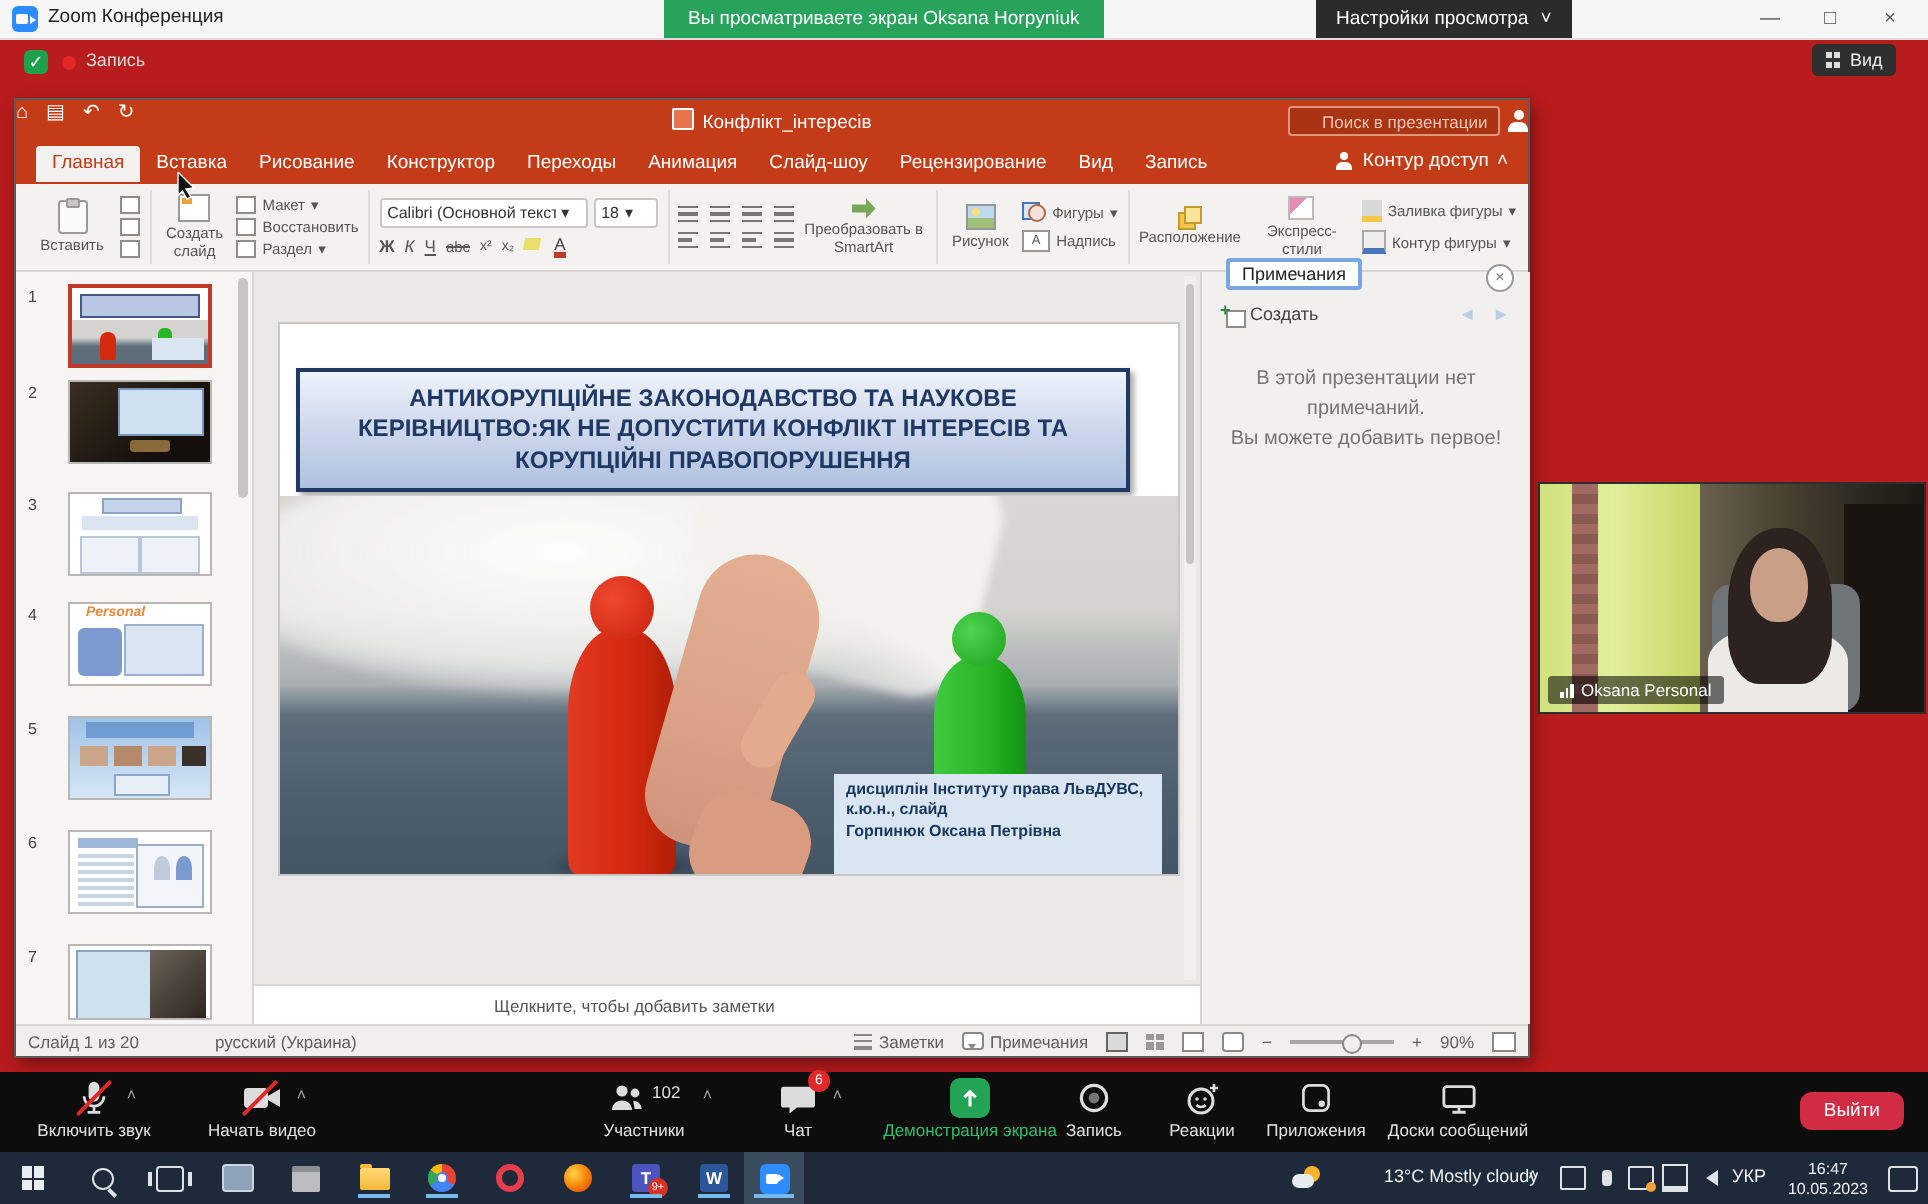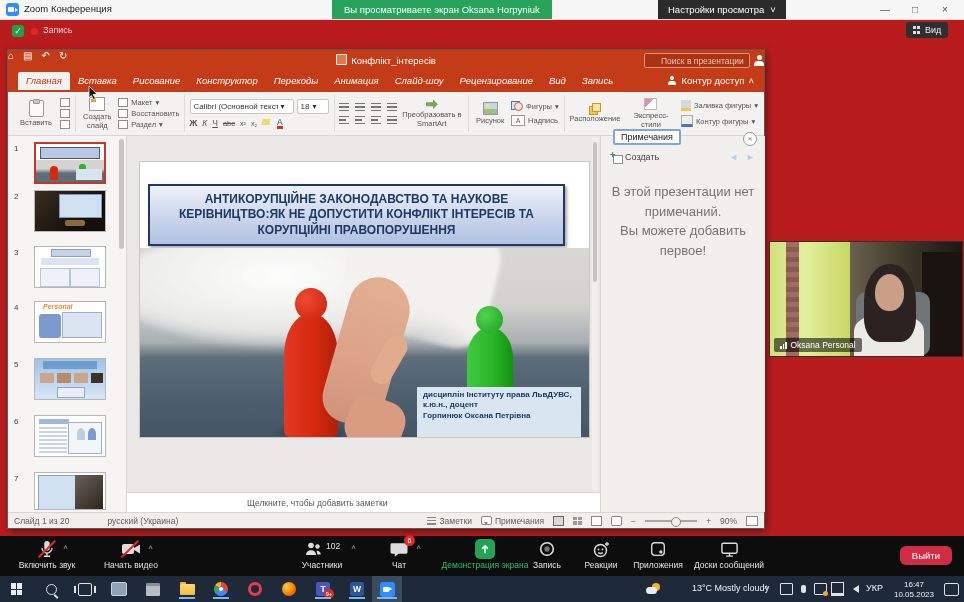--- a/index.html
+++ b/index.html
@@ -34,21 +34,21 @@
   .doc-center{left:0;top:4px;width:756px;text-align:center;font-size:9.5px;color:#fff;pointer-events:none;}
   .docico{display:inline-block;width:9px;height:9px;background:#e8734f;border:1px solid #fff;border-radius:1px;margin-right:4px;vertical-align:-1px;}
   .ppt-search{left:636px;top:3px;width:106px;height:15px;background:#a93312;border:1px solid #df967f;border-radius:2px;color:#f6d2c5;font-size:8.5px;padding:0 4px 0 16px;box-sizing:border-box;font-family:"Liberation Sans",sans-serif;outline:none;}
   .ppt-search::placeholder{color:#f0c4b4;}
   .mag{left:641px;top:6px;width:6px;height:6px;border:1.3px solid #f3cdbf;border-radius:50%;}
   .mag i{position:absolute;left:5px;top:6px;width:4px;height:1.3px;background:#f3cdbf;transform:rotate(45deg);}
   .avatar-ico{left:746px;top:5px;width:10px;height:10px;}
   .avatar-ico b{position:absolute;left:2.5px;top:0;width:5px;height:5px;background:#fff;border-radius:50%;}
   .avatar-ico u{position:absolute;left:0;top:5.5px;width:10px;height:5px;background:#fff;border-radius:4px 4px 0 0;}
 
-  .ppt-tabs{left:0;top:22px;width:756px;height:20px;background:#c43b17;display:flex;align-items:flex-start;padding-left:10px;box-sizing:border-box;font-style:italic;}
+  .ppt-tabs{left:0;top:22px;width:756px;height:20px;background:#c43b17;display:flex;align-items:center;padding-left:10px;box-sizing:border-box;}
   .tab{color:#fff;font-size:9.5px;padding:3px 8px 4px;cursor:default;}
   .tab.active{background:#f3f2f1;color:#c43b17;border-radius:2px 2px 0 0;}
   .share-btn{position:absolute;right:10px;top:25px;color:#fff;font-size:9.5px;display:flex;align-items:center;gap:4px;}
   .pplus{width:9px;height:9px;position:relative;}
   .pplus b{position:absolute;left:2px;top:0;width:4px;height:4px;background:#fff;border-radius:50%;}
   .pplus u{position:absolute;left:0;top:4.5px;width:8px;height:4px;background:#fff;border-radius:3px 3px 0 0;}
   .cursor{left:80px;top:36px;width:11px;height:14px;z-index:60;}
 
   .ribbon{left:0;top:42px;width:756px;height:44px;background:#f3f2f1;border-bottom:1px solid #d8d6d4;display:flex;align-items:stretch;padding:2px 2px 2px 4px;box-sizing:border-box;font-size:7.5px;color:#555;}
   .rgroup{display:flex;align-items:center;padding:0 4px;gap:4px;}
@@ -116,21 +116,21 @@
   .notes{left:119px;top:356px;width:473px;height:20px;background:#fff;border-top:1px solid #d8d6d4;font-size:8.5px;color:#555;display:flex;align-items:center;padding-left:120px;box-sizing:border-box;}
 
   .cpanel{left:592px;top:0;width:164px;height:376px;background:#f1f0ef;border-left:1px solid #d8d6d4;}
   .cp-title{left:12px;top:-7px;background:#fff;border:2px solid #7aa7e0;border-radius:2px;padding:1px 6px;font-size:9px;color:#222;}
   .cp-close{right:8px;top:-4px;width:12px;height:12px;border:1px solid #999;border-radius:50%;color:#777;font-size:8px;line-height:11px;text-align:center;background:#fdfdfd;}
   .cp-new{left:10px;top:16px;display:flex;align-items:center;gap:4px;font-size:9px;color:#444;}
   .plusico{width:10px;height:9px;position:relative;}
   .plusico b{position:absolute;left:2px;top:2px;width:8px;height:7px;border:1px solid #8d8d8d;background:#fff;}
   .plusico u{position:absolute;left:-1px;top:-2px;color:#2c8a4b;font-size:9px;font-weight:bold;text-decoration:none;line-height:9px;}
   .cp-nav{right:10px;top:16px;display:flex;gap:8px;color:#b9cde4;font-size:9px;}
-  .cp-msg{left:0;top:46px;width:164px;text-align:center;font-size:13px;color:#767472;line-height:1.5;}
+  .cp-msg{left:0;top:46px;width:164px;text-align:center;font-size:10px;color:#767472;line-height:1.5;}
 
   .pstatus{left:0;top:462px;width:756px;height:16px;background:#f0efee;border-top:1px solid #d8d6d4;display:flex;align-items:center;font-size:8.5px;color:#605e5c;box-sizing:border-box;padding:0 6px;}
   .ps-right{margin-left:auto;display:flex;align-items:center;gap:9px;}
   .micoA{width:9px;height:8px;display:flex;flex-direction:column;justify-content:space-between;}
   .micoA i{height:1.2px;background:#888;}
   .micoB{width:9px;height:7px;border:1px solid #888;border-radius:2px;position:relative;background:#fff;}
   .micoB:after{content:"";position:absolute;left:2px;bottom:-3px;border:2px solid transparent;border-top:3px solid #888;}
   .vico{width:9px;height:8px;border:1px solid #888;background:#fff;}
   .vico.sel{background:#dadada;border-color:#666;}
   .vgrid{width:9px;height:8px;display:grid;grid-template-columns:4px 4px;gap:1px;}
@@ -532,21 +532,21 @@
             <div class="pawn-body red-body"></div>
             <div class="pawn-head red-head"></div>
             <div class="pawn-body green-body"></div>
             <div class="pawn-head green-head"></div>
             <div class="hand"></div>
             <div class="fingers"></div>
             <div class="thumbf"></div>
           </div>
           <div class="abs credit">
             <div>дисциплін Інституту права ЛьвДУВС,</div>
-            <div>к.ю.н., доцент</div>
+            <div>к.ю.н., слайд</div>
             <div>Горпинюк Оксана Петрівна</div>
           </div>
         </div>
         <div class="abs cscroll">
             <i></i>
           </div>
       </div>
 
       <div class="abs notes">
         <span>Щелкните, чтобы добавить заметки</span>

